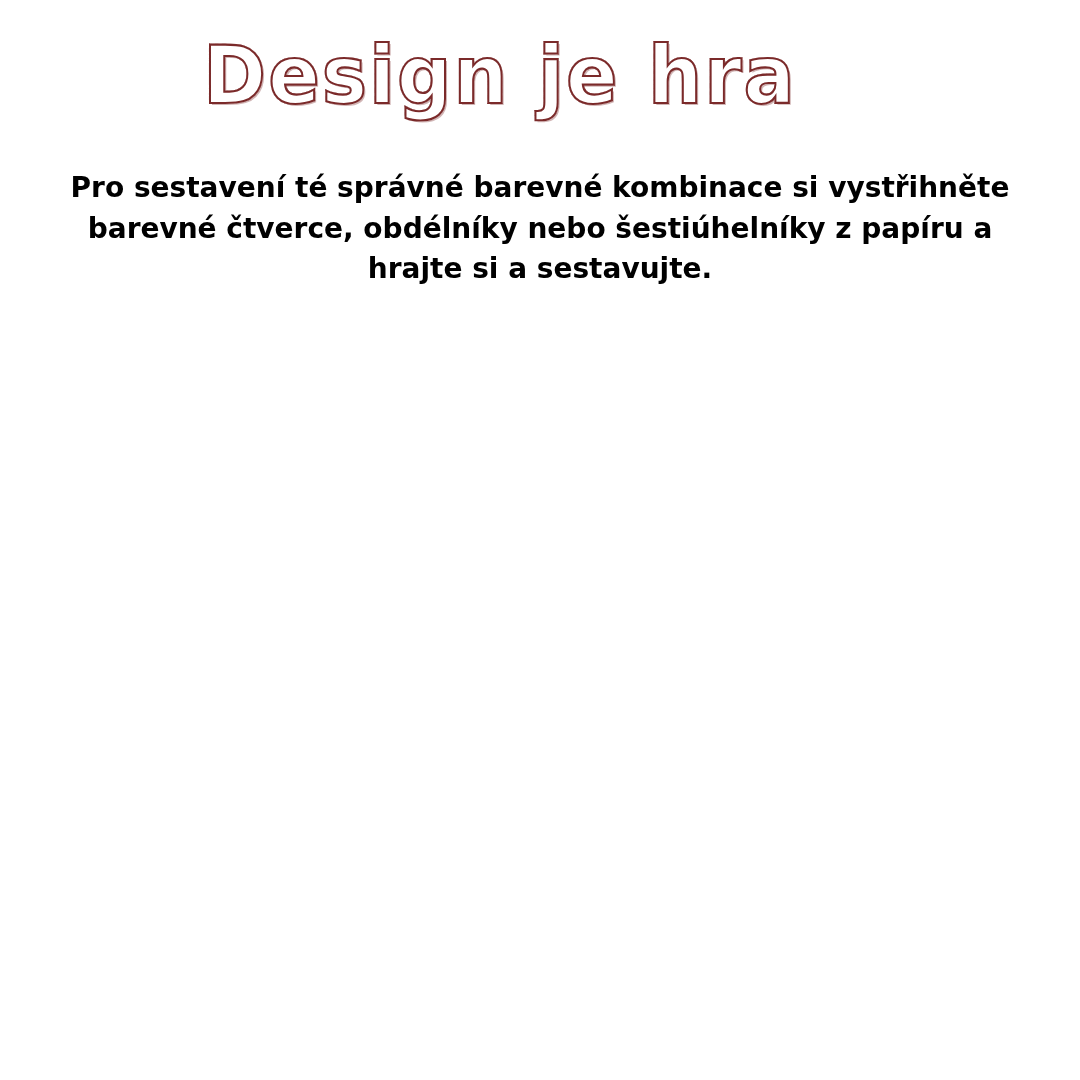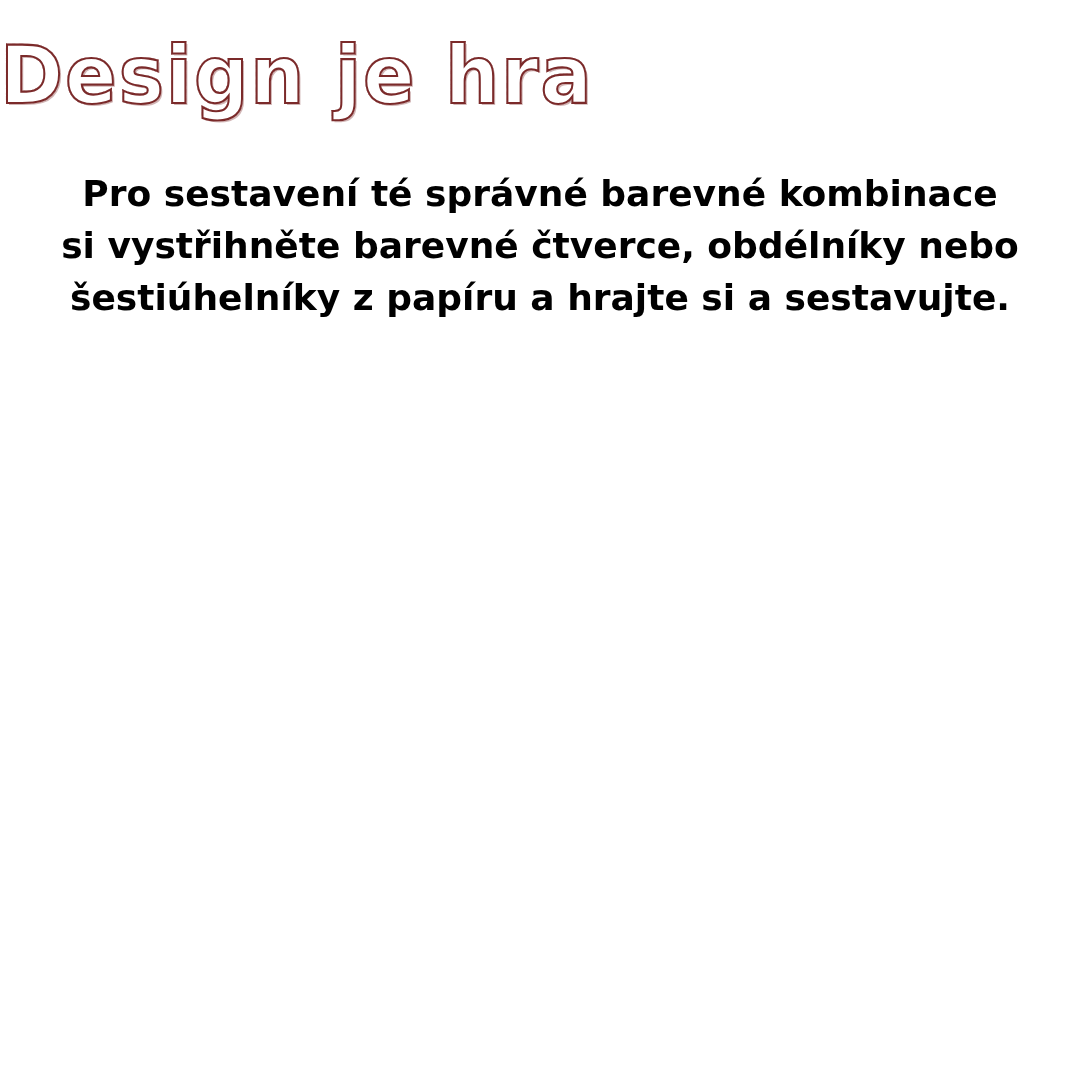--- a/index.html
+++ b/index.html
@@ -21,20 +21,21 @@
     background: #ffffff;
     box-sizing: border-box;
   }
 
   
   .title-wrap {
     position: absolute;
     top: 38px;
     left: 0;
     width: 1000px;
+    text-align: center;
     line-height: 1;
   }
   .title {
     display: inline-block;
     font-family: "DejaVu Sans", sans-serif;
     font-weight: bold;
     font-size: 76px;
     letter-spacing: 2px;
     color: #8f3030;
     
@@ -57,21 +58,21 @@
 
   
   .body-text {
     position: absolute;
     top: 168px;
     left: 60px;
     width: 960px;
     text-align: center;
     font-family: "DejaVu Sans", sans-serif;
     font-weight: bold;
-    font-size: 36px;
+    font-size: 28px;
     line-height: 1.45;
     color: #000000;
     white-space: pre-line;
   }
 
   
   .canvas-area {
     position: absolute;
     top: 350px;
     left: 0;

